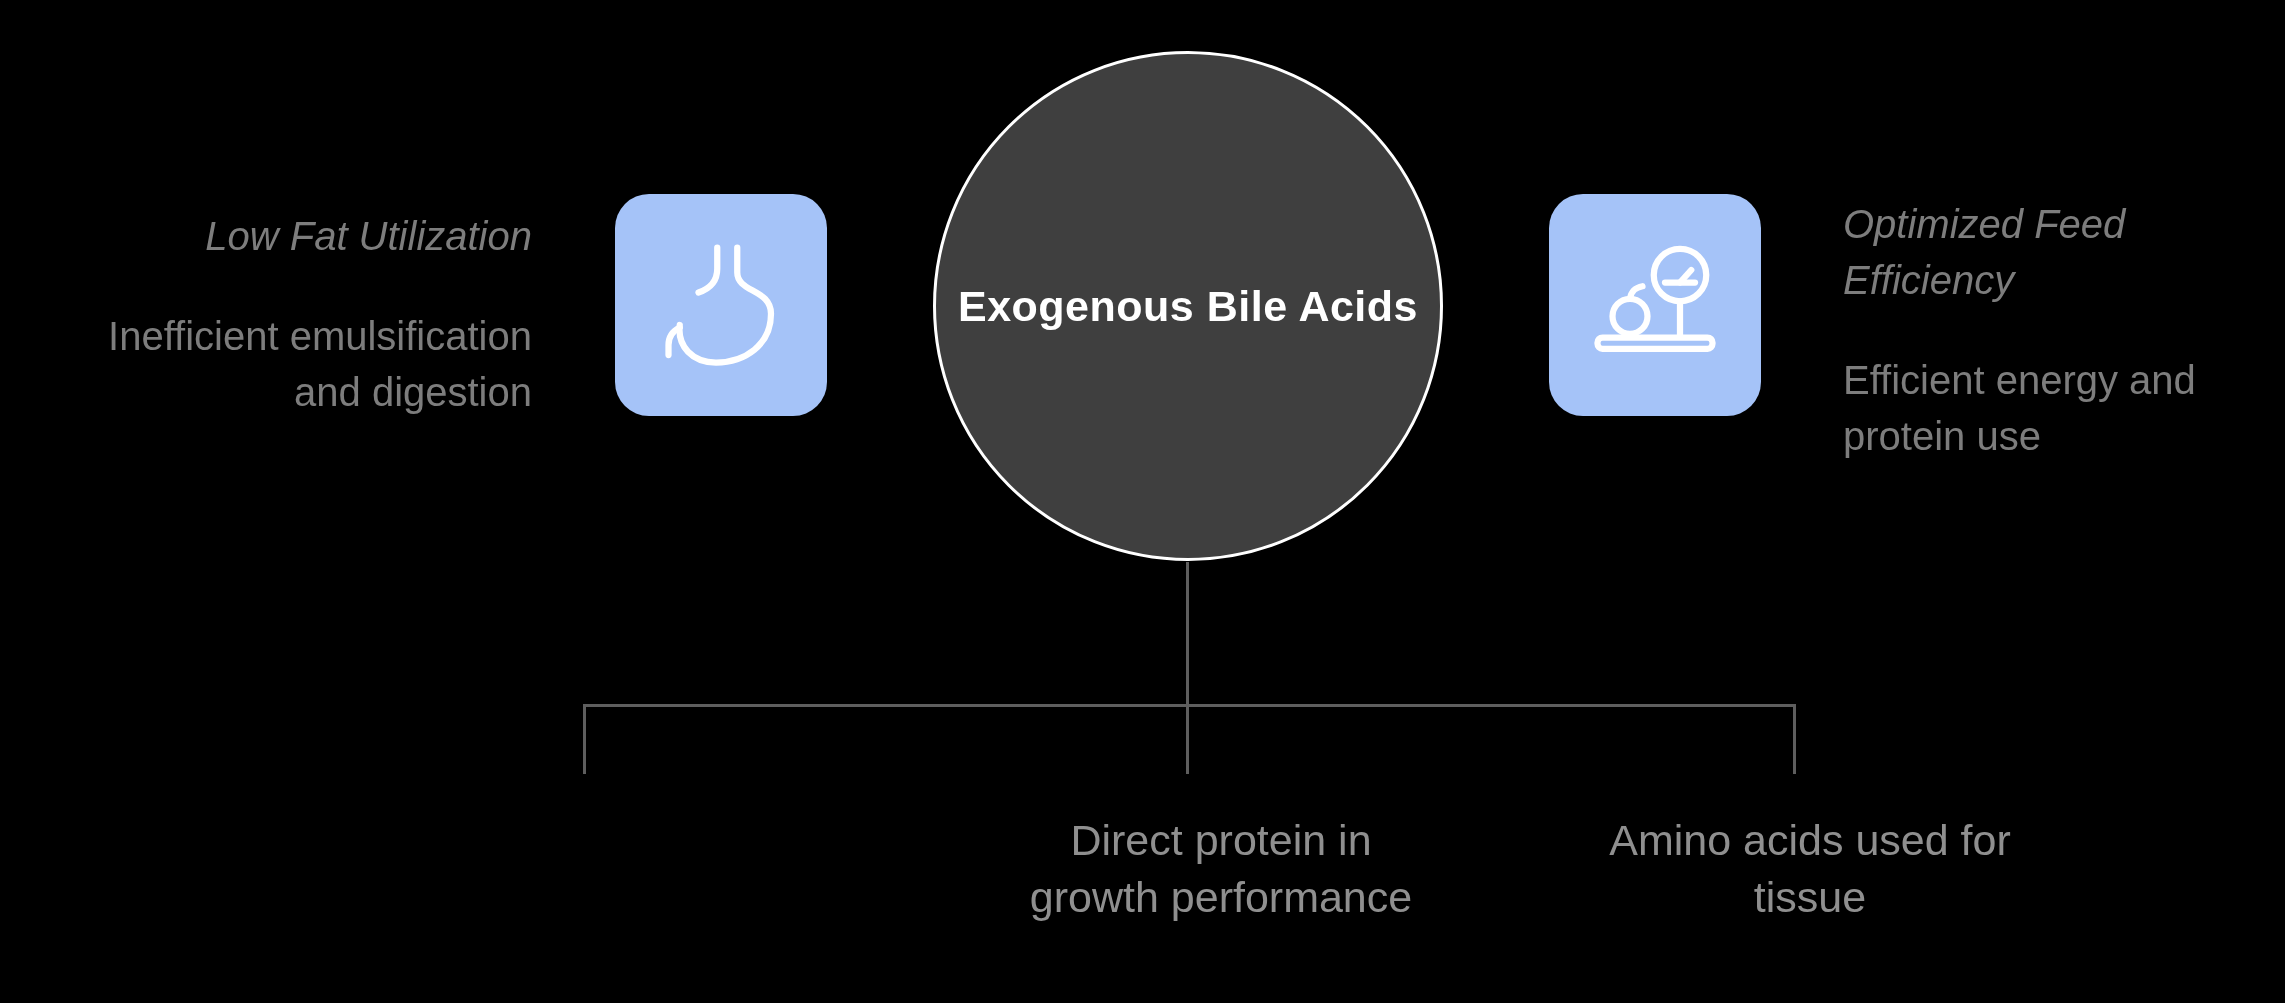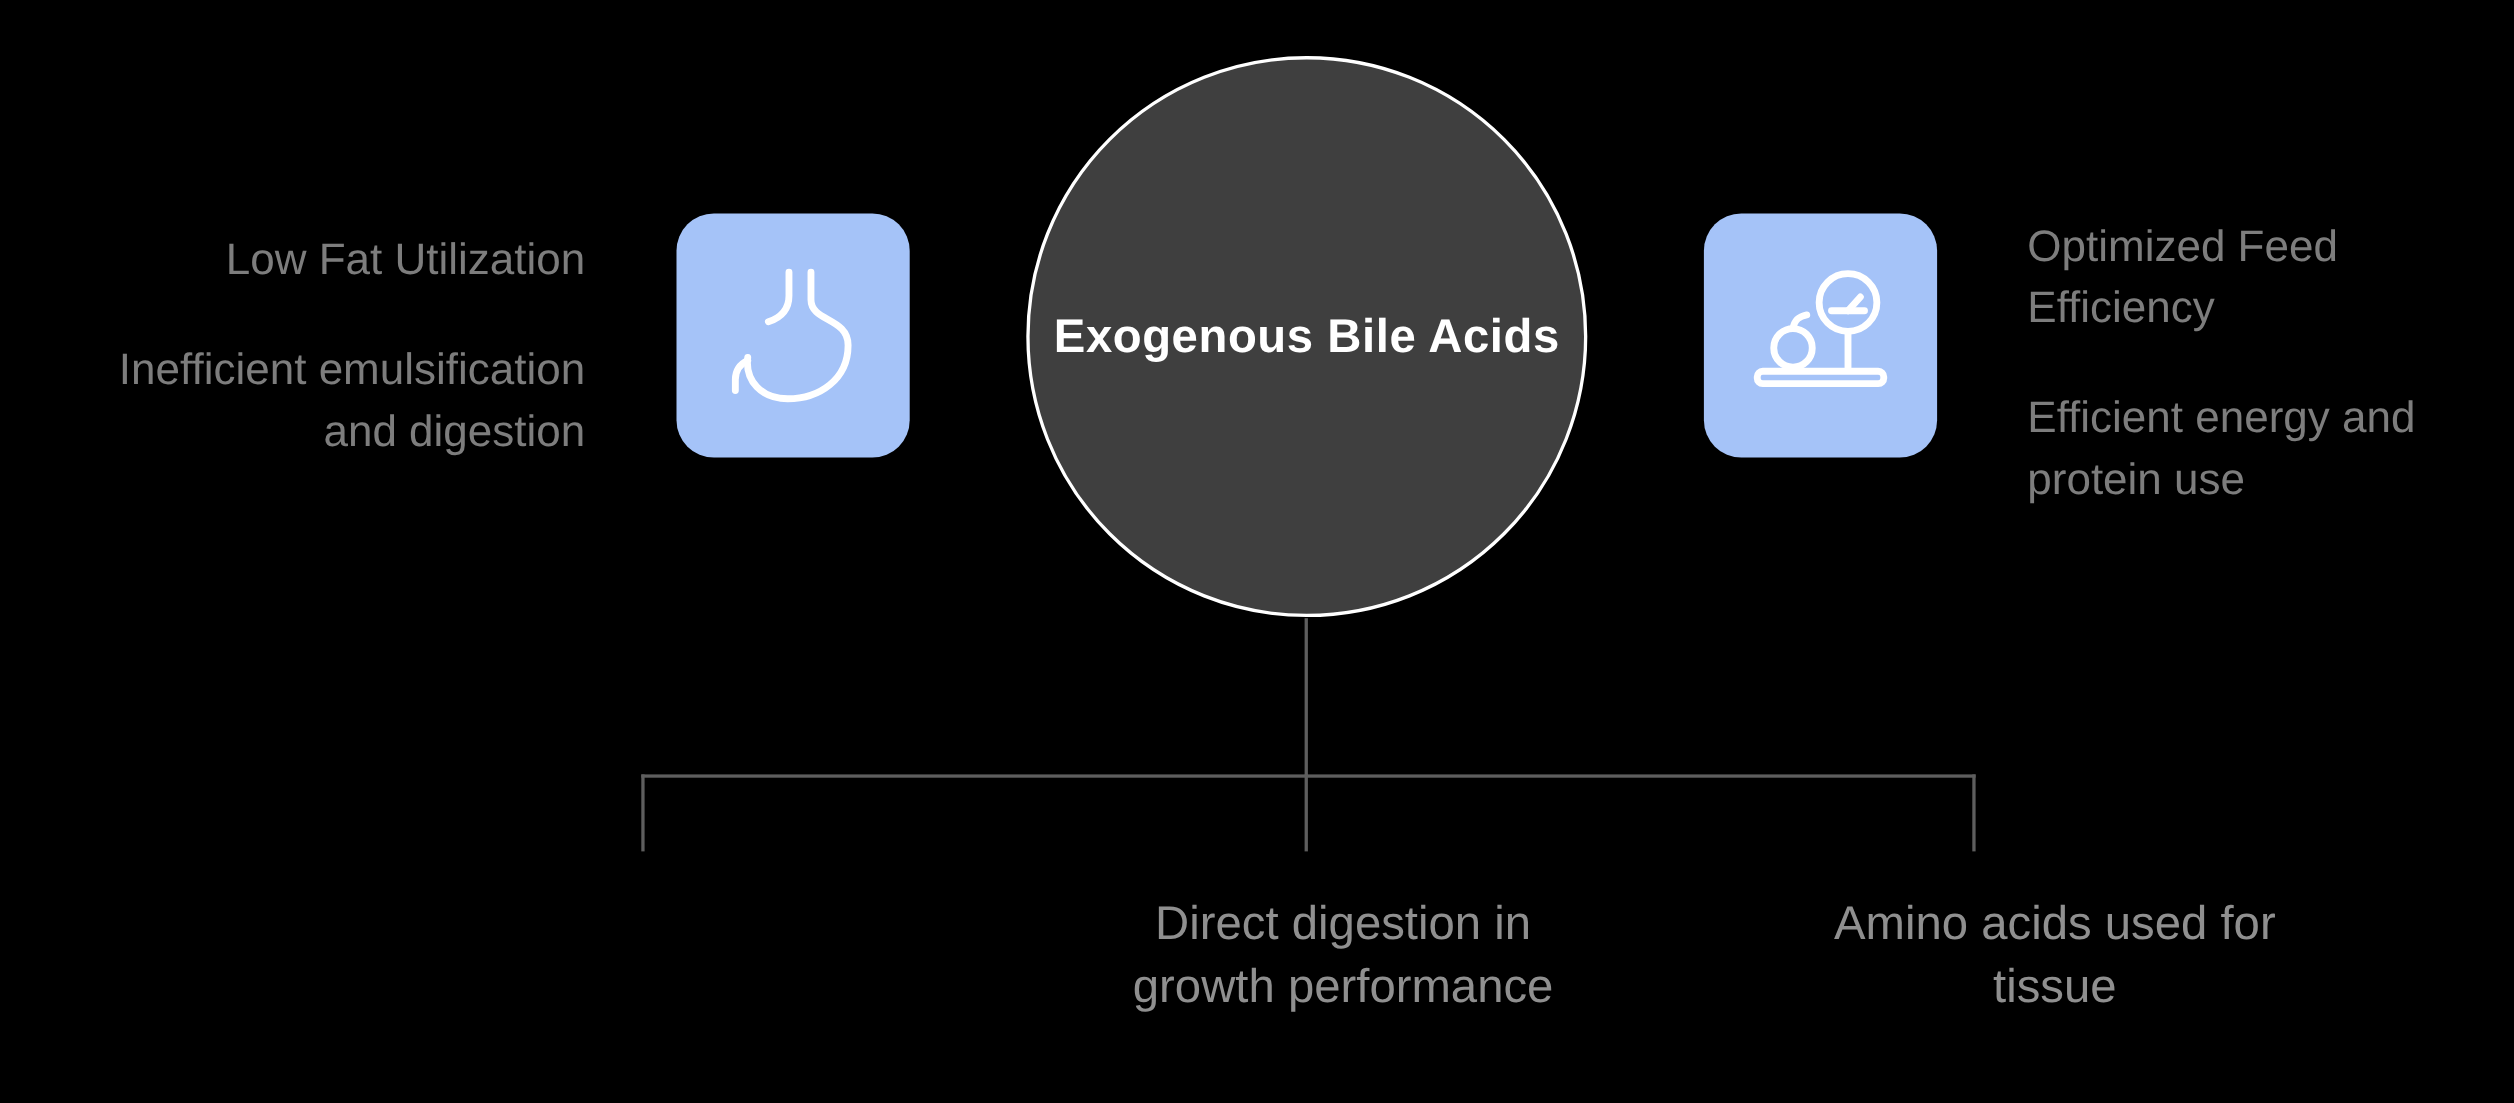--- a/index.html
+++ b/index.html
@@ -26,37 +26,37 @@
     display:flex;align-items:center;justify-content:center;
   }
   .icon-left{left:615px;top:194px;}
   .icon-right{left:1549px;top:194px;}
   .icon-box svg{width:150px;height:156px;}
   .icon-box svg *{fill:none;stroke:var(--icon-stroke,#ffffff);stroke-width:5;stroke-linecap:round;stroke-linejoin:round;}
   
   .side{position:absolute;color:var(--side-text,#7d7d7d);font-size:40px;line-height:56px;}
   .side-left{left:40px;top:208px;width:492px;text-align:right;}
   .side-right{left:1843px;top:196px;width:470px;text-align:left;}
-  .side-title{white-space:pre-line;}
+  .side-title{white-space:pre-line;font-style:italic;}
   .side-subtitle{margin-top:44px;white-space:pre-line;}
   
   .line{position:absolute;background:var(--line,#5e5e5e);}
   .stem{left:1186px;top:562px;width:3px;height:143px;}
   .hline{left:583px;top:704px;width:1213px;height:3px;}
   .drop-1{left:583px;top:704px;width:3px;height:70px;}
   .drop-2{left:1186px;top:704px;width:3px;height:70px;}
   .drop-3{left:1793px;top:704px;width:3px;height:70px;}
   
   .outcome{
     position:absolute;top:812px;width:520px;text-align:center;
     color:var(--outcome-text,#8f8f8f);font-size:43px;line-height:57px;white-space:pre-line;
   }
   .outcome-1{left:325px;}
   .outcome-2{left:961px;}
-  .outcome-3{left:1608px;}
+  .outcome-3{left:1550px;}
 </style>
 </head>
 <body>
 
 <div class="canvas">
 
   <div class="side side-left">
     <div class="side-title">Low Fat Utilization</div>
     <div class="side-subtitle">Inefficient emulsification
 and digestion</div>
@@ -92,18 +92,18 @@
     <div class="side-subtitle">Efficient energy and
 protein use</div>
   </div>
 
   <div class="line stem"></div>
   <div class="line hline"></div>
   <div class="line drop-1"></div>
   <div class="line drop-2"></div>
   <div class="line drop-3"></div>
 
-  <div class="outcome outcome-2">Direct digestion in
+  <div class="outcome outcome-2">Direct protein in
 growth performance</div>
   <div class="outcome outcome-3">Amino acids used for
 tissue</div>
 
 </div>
 
 </body></html>

